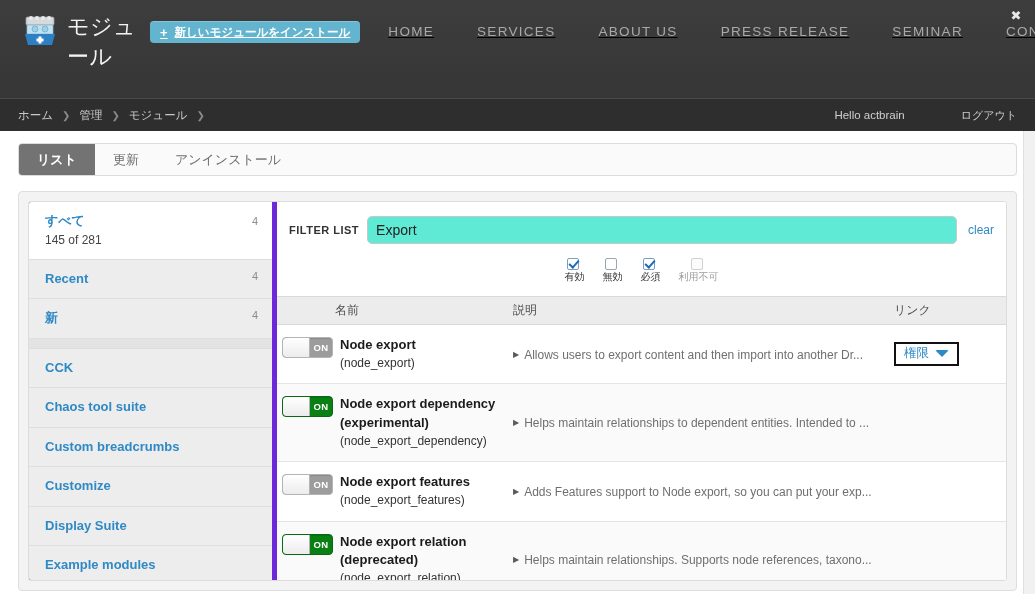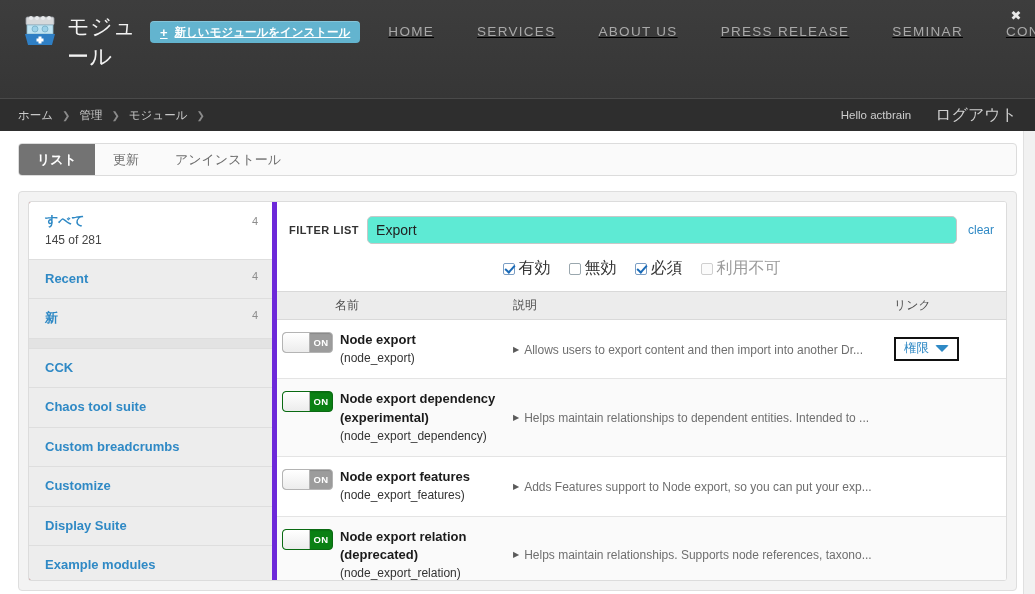--- a/index.html
+++ b/index.html
@@ -98,21 +98,21 @@
     display: flex;
     align-items: center;
     padding: 0 18px;
     color: #b5b5b5;
     font-size: 11.5px;
   }
   .breadbar .crumb { color: #cccccc; text-decoration: none; }
   .breadbar .sep { color: #8b8b8b; margin: 0 9px; font-size: 10px; }
   .breadbar .spacer { flex: 1; }
   .breadbar .hello { color: #cfcfcf; font-size: 11.5px; margin-right: 24px; }
-  .breadbar .logout { color: #cfcfcf; font-size: 16px; text-decoration: none; }
+  .breadbar .logout { color: #cfcfcf; font-size: 11px; text-decoration: none; margin-left: 32px; }
 
   
   .tabs-wrap {
     padding: 12px 18px 0 18px;
     background: #ffffff;
   }
   .tabs {
     border: 1px solid #dcdcdc;
     border-radius: 4px;
     background: #fafafa;
@@ -248,23 +248,24 @@
     justify-content: center;
     align-items: center;
     margin-top: 14px;
     padding-bottom: 12px;
     gap: 0;
   }
   .chk {
     display: flex;
     align-items: center;
     margin: 0 18px 0 0;
-    font-size: 16px;
+    font-size: 10px;
     color: #333333;
     white-space: nowrap;
+    flex-direction: column;
   }
   .chk:last-child { margin-right: 0; }
   .chk .box {
     width: 12px; height: 12px;
     border: 1px solid #9aa7ae;
     border-radius: 2px;
     background: #ffffff;
     margin-right: 4px;
     flex: none;
     position: relative;

